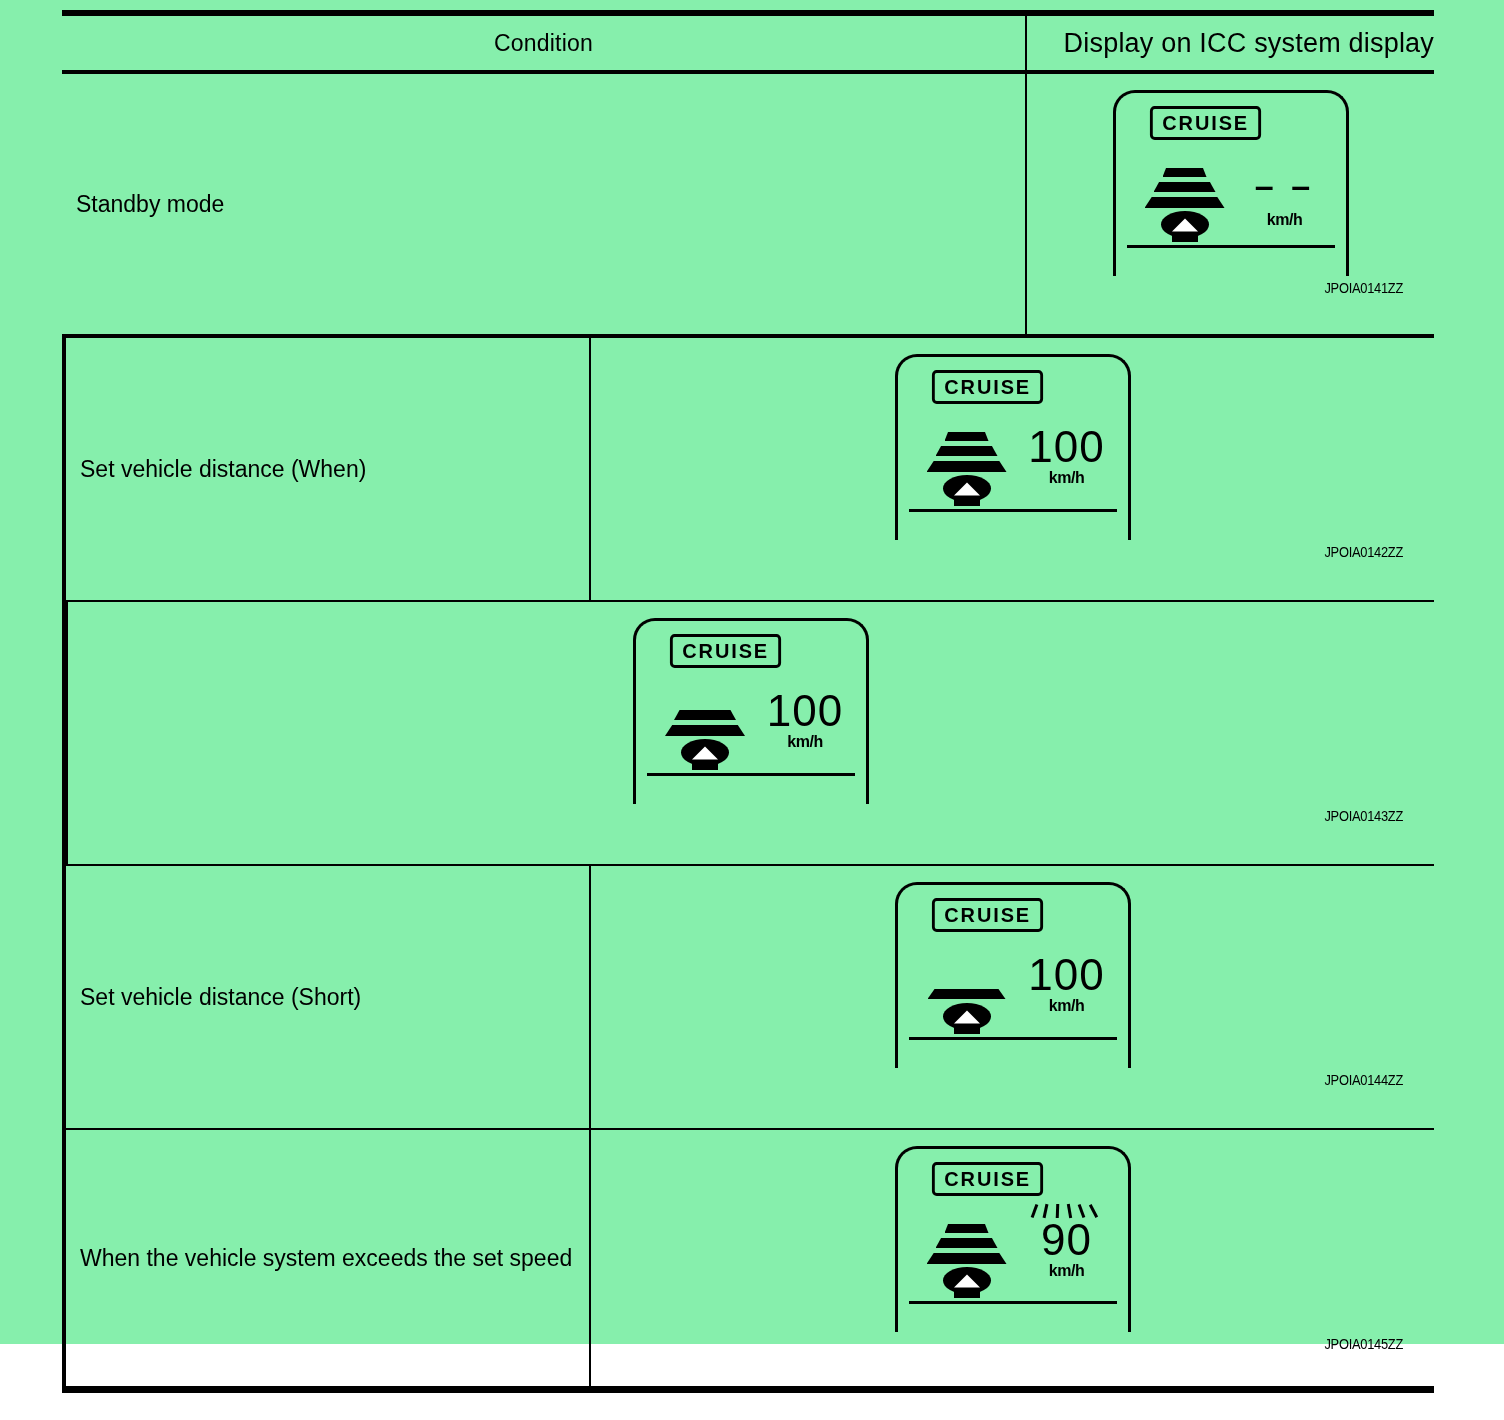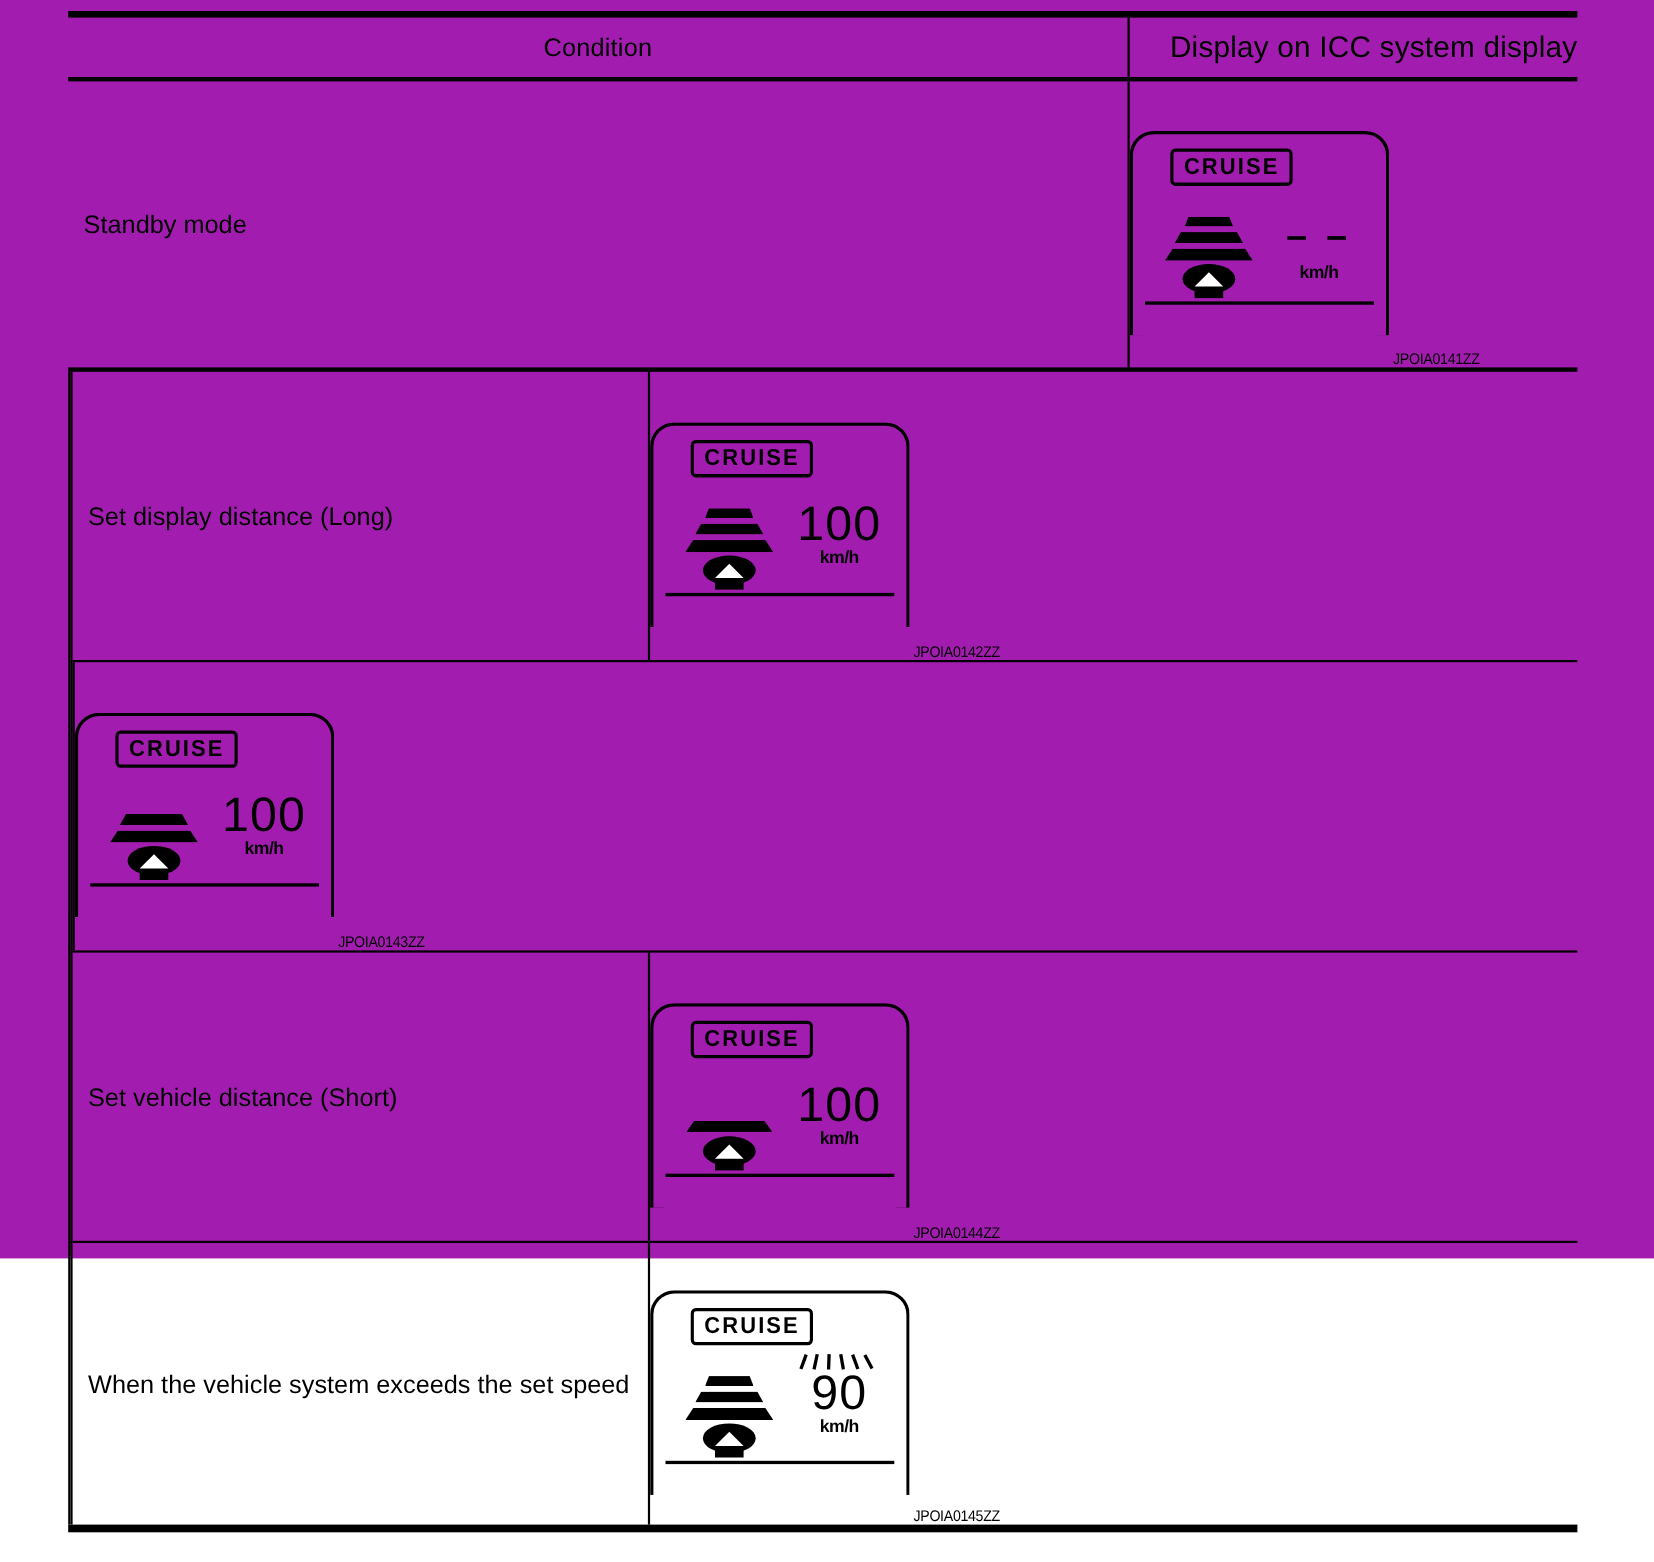--- a/index.html
+++ b/index.html
@@ -11,22 +11,22 @@
     width: 1504px;
     height: 1420px;
     font-family: "Liberation Sans", sans-serif;
     color: #000000;
     overflow: hidden;
   }
 
   .page {
     position: relative;
     width: 1504px;
-    height: 1144px;
-    background: #a21caf;
+    height: 1344px;
+    background: #86efac;
   }
 
   
   .table-wrap {
     position: absolute;
     left: 62px;
     top: 10px;
     width: 1372px;
   }
 
@@ -107,21 +107,21 @@
   .col-cond-full { width: 963px; }
 
   .subrows { display: flex; flex-direction: column; flex: 1; }
 
   .subrow { display: flex; align-items: stretch; }
 
   
   .disp-cell {
     position: relative;
     display: flex;
-    flex-direction: row;
+    flex-direction: column;
     align-items: center;
     justify-content: flex-start;
     padding-top: 16px;
   }
   .icc {
     position: relative;
     width: 236px;
     height: 186px;
   }
   .icc-frame {
@@ -320,21 +320,21 @@
 
     <div class="row" style="height:1048px;">
       <div class="vline"></div>
 
       <div class="vline"></div>
 
       <div class="subrows">
 
         <div class="subrow" style="height:262px;">
           <div class="cell col-detail cell-label">
-            <span>Set display distance (Long)</span>
+            <span>Set vehicle distance (When)</span>
           </div>
           <div class="vline"></div>
           <div class="cell col-disp disp-cell">
             <div class="icc">
               <div class="icc-frame"></div>
               <div class="cruise-box">CRUISE</div>
               <div class="dist-icon">
                 <div class="bar bar1"></div>
                 <div class="bar bar2"></div>
                 <div class="bar bar3"></div>

